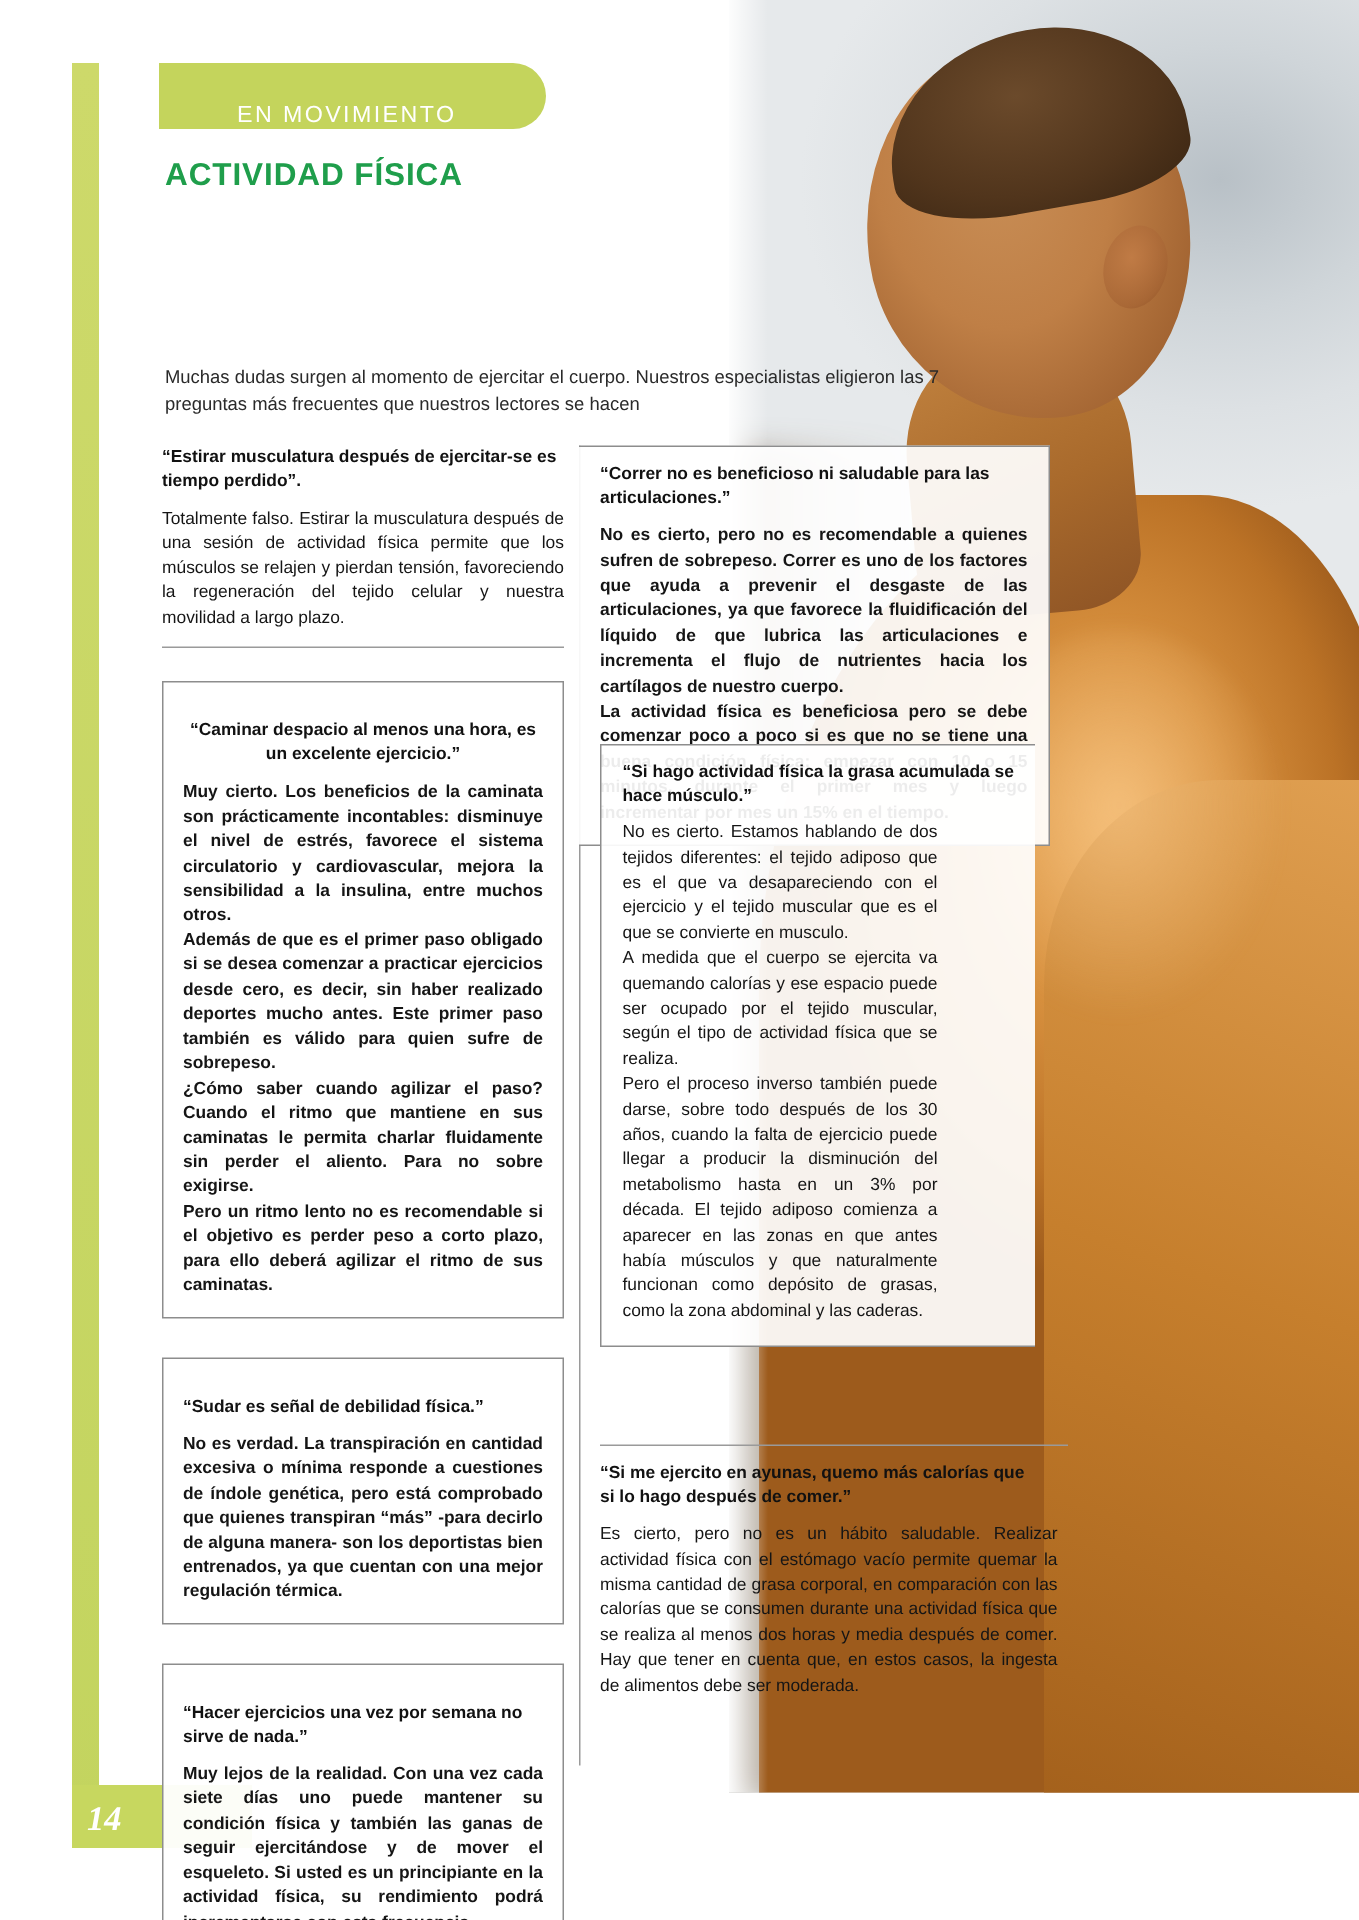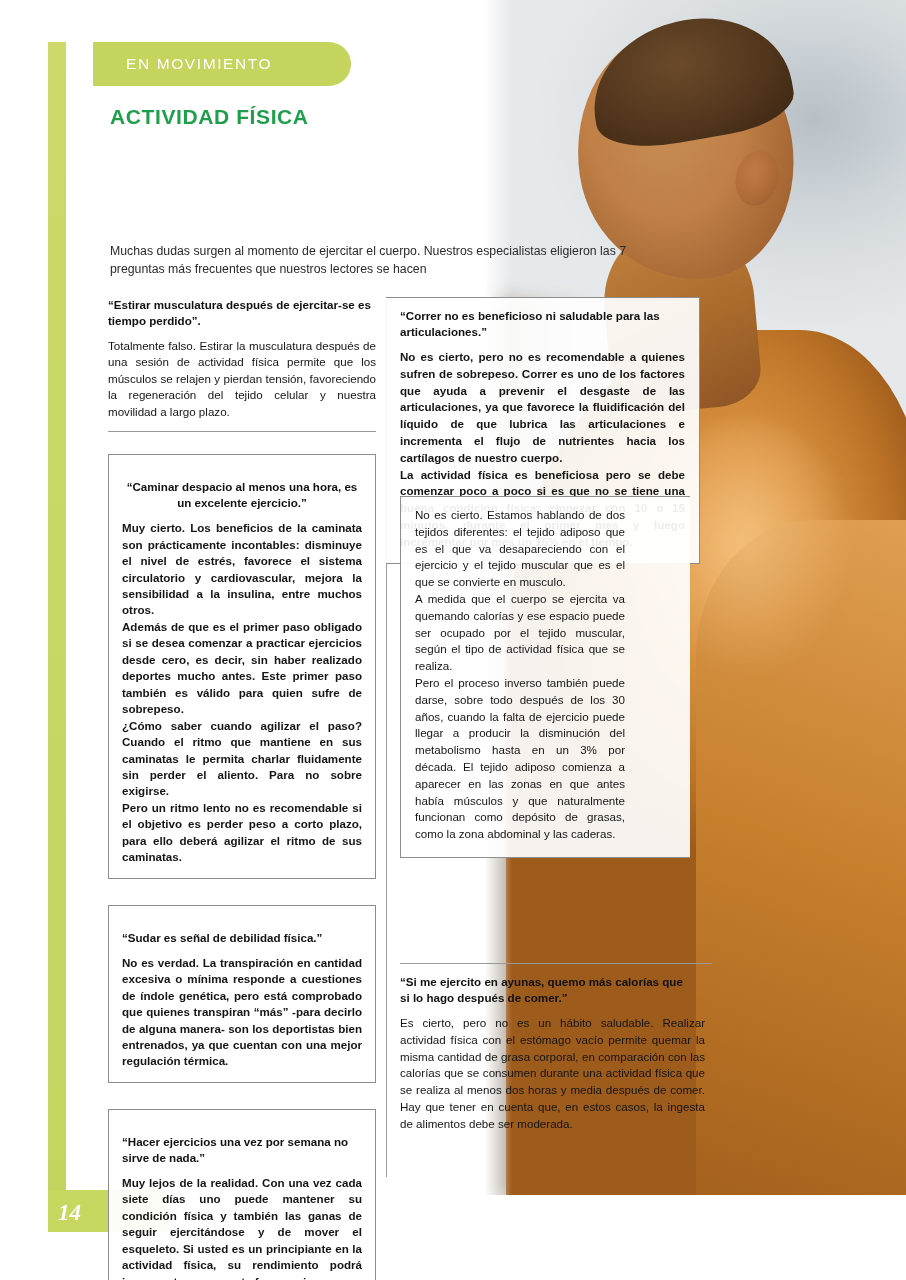--- a/index.html
+++ b/index.html
@@ -121,27 +121,27 @@
   .spine-bottom {
     position: absolute;
     left: 48px; bottom: 48px;
     width: 120px; height: 42px;
     background: #c7d75f;
   }
 
   
   .header-tab {
     position: absolute;
-    left: 93px; top: 42px;
+    left: 106px; top: 42px;
     width: 258px; height: 44px;
     background: #c4d45c;
     border-radius: 0 22px 22px 0;
     display: flex;
-    align-items: center;
-    padding-left: 33px;
+    align-items: flex-end;
+    padding-left: 52px;
     box-sizing: border-box;
   }
   .header-tab span {
     color: #ffffff;
     font-size: 15.5px;
     letter-spacing: 1.6px;
     font-weight: 400;
   }
 
   
@@ -390,20 +390,21 @@
 
   </div>
 
   <div class="box-right-top">
     <div class="q">“Correr no es beneficioso ni saludable para las articulaciones.”</div>
     <div class="a" style="white-space:pre-line;font-weight:bold;">No es cierto, pero no es recomendable a quienes sufren de sobrepeso. Correr es uno de los factores que ayuda a prevenir el desgaste de las articulaciones, ya que favorece la fluidificación del líquido de que lubrica las articulaciones e incrementa el flujo de nutrientes hacia los cartílagos de nuestro cuerpo.
 La actividad física es beneficiosa pero se debe comenzar poco a poco si es que no se tiene una buena condición física; empezar con 10 o 15 minutos, durante el primer mes  y luego incrementar por mes un 15% en el tiempo.</div>
   </div>
 
   <div class="box-right-mid">
+    <div class="q">“Si hago actividad física la grasa acumulada se hace músculo.”</div>
     <div class="a narrow" style="white-space:pre-line;">No es cierto. Estamos hablando de dos tejidos diferentes: el tejido adiposo que es el que va desapareciendo con el ejercicio y el tejido muscular que es el que se convierte en musculo.
 A medida que el cuerpo se ejercita va quemando calorías y ese espacio puede ser ocupado por el tejido muscular, según el tipo de actividad física que se realiza.
 Pero el proceso inverso también puede darse, sobre todo después de los 30 años, cuando la falta de ejercicio puede llegar a producir la disminución del metabolismo hasta en un 3% por década. El tejido adiposo comienza a aparecer en las zonas en que antes había músculos y que naturalmente funcionan como depósito de grasas, como la zona abdominal y las caderas.</div>
   </div>
 
   <div class="box-right-bottom">
     <div class="rule"></div>
     <div class="q">“Si me ejercito en ayunas, quemo más calorías que si lo hago después de comer.”</div>
     <div class="a">Es cierto, pero no es un hábito saludable. Realizar actividad física con el estómago vacío permite quemar la misma cantidad de grasa corporal, en comparación con las calorías que se consumen durante una actividad física que se realiza al menos dos horas y media después de comer. Hay que tener en cuenta que, en estos casos, la ingesta de alimentos debe ser moderada.</div>
   </div>

